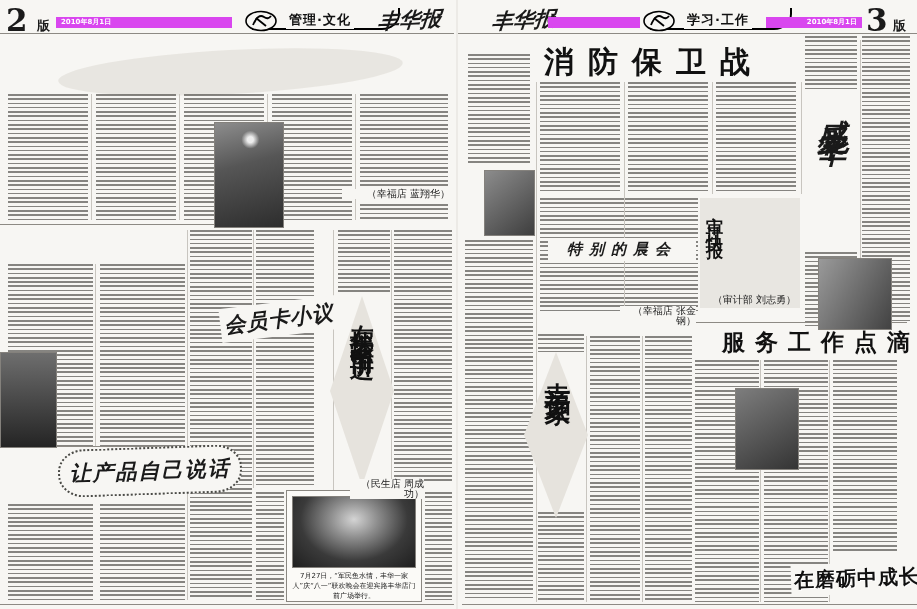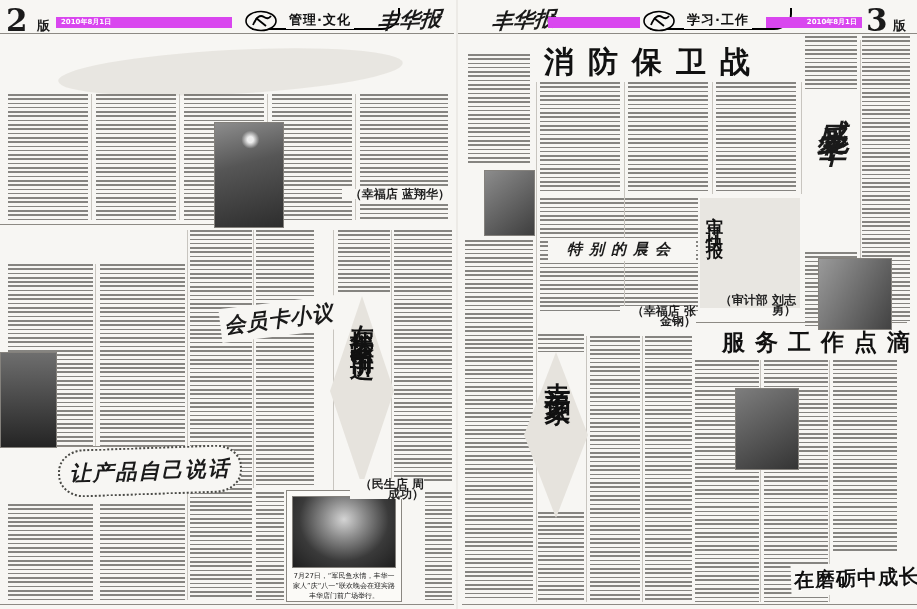--- a/index.html
+++ b/index.html
@@ -10,21 +10,21 @@
   .tx{position:absolute;z-index:1;opacity:.8;
       background:repeating-linear-gradient(180deg, rgba(70,68,64,.8) 0 1.6px, rgba(0,0,0,0) 1.6px 4.3px);}
   .vr{position:absolute;z-index:1;width:1px;background:#c8c5bf;}
   .hr{position:absolute;z-index:2;background:#8d8a84;}
   .ph{position:absolute;z-index:3;border:1px solid #84817c;}
   .ol{position:absolute;z-index:4;}
   .serifhead{font-family:"DejaVu Serif","Liberation Serif",serif;font-weight:900;color:#111;}
   .sanshead{font-family:"DejaVu Sans","Liberation Sans",sans-serif;font-weight:900;color:#111;}
   .vert{writing-mode:vertical-rl;text-orientation:upright;}
   .calli{font-family:"DejaVu Serif","Liberation Serif",serif;font-weight:900;font-style:italic;}
-  .byline{font-size:12px;font-weight:bold;color:#222;background:#f7f6f3;z-index:5;line-height:10px;}
+  .byline{font-size:10px;font-weight:normal;color:#222;background:#f7f6f3;z-index:5;line-height:10px;}
   .datebar{background:#d946ef;color:#fff;font-size:7px;font-weight:bold;line-height:11px;z-index:4;}
   .bracket{border-bottom:2px solid #000;border-right:2px solid #000;border-bottom-right-radius:18px 16px;z-index:2;}
   .diamond{position:absolute;z-index:2;background:#e6e3dd;clip-path:polygon(50% 0,100% 50%,50% 100%,0 50%);}
   .figbox{position:absolute;z-index:4;border:1px solid #8a8781;background:#fbfaf7;}
   .caption{font-size:7px;line-height:1.45;color:#222;text-align:center;}
   .pgno{font-family:"DejaVu Serif","Liberation Serif",serif;font-weight:900;font-size:31px;line-height:30px;z-index:4;}
   .pgword{font-weight:900;font-size:13px;z-index:4;}
   .mask{background:#f7f6f3;}
 </style>
 </head>
@@ -73,21 +73,21 @@
   <div class="ol calli mask" style="left:58px;top:447px;width:180px;height:44px;border:2px dotted #4a4a46;border-radius:26px/22px;
        transform:rotate(-2deg);font-size:21px;letter-spacing:2px;display:flex;align-items:center;justify-content:center;">让产品自己说话</div>
 
   <div class="abs byline" style="left:342px;top:189px;width:108px;text-align:right;">（幸福店 蓝翔华）</div>
   <div class="abs byline" style="left:350px;top:479px;width:74px;text-align:right;">（民生店 周成功）</div>
 
   <div class="ph" style="left:214px;top:122px;width:68px;height:104px;
        background:radial-gradient(circle at 52% 16%, #ededed 0 3px, rgba(237,237,237,0) 9px),linear-gradient(165deg,#8d8d8d 0%,#565656 40%,#2d2d2d 100%);"></div>
   <div class="ph" style="left:0px;top:352px;width:55px;height:94px;background:linear-gradient(180deg,#6e6e6e,#242424);"></div>
 
-  <div class="figbox" style="left:286px;top:490px;width:116px;height:112px;padding:5px 5px 3px 5px;box-sizing:border-box;">
+  <div class="figbox" style="left:286px;top:490px;width:136px;height:112px;padding:5px 5px 3px 5px;box-sizing:border-box;">
     <div style="width:100%;height:72px;border:1px solid #84817c;box-sizing:border-box;
          background:radial-gradient(ellipse at 50% 32%, #d4d4d4 0%, #8c8c8c 28%, #3a3a3a 62%, #1f1f1f 100%);"></div>
     <div class="caption" style="margin-top:3px;">7月27日，“军民鱼水情，丰华一家人”庆“八一”联欢晚会在迎宾路丰华店门前广场举行。</div>
   </div>
 
   <div class="ol serifhead" style="left:544px;top:42px;font-size:30px;letter-spacing:14px;white-space:nowrap;">消防保卫战</div>
 
 
   <div class="ol calli mask" style="left:548px;top:238px;width:148px;font-size:15px;letter-spacing:7px;text-align:center;padding:2px 0;">特别的晨会</div>
   <div class="abs byline" style="left:620px;top:306px;width:76px;text-align:right;">（幸福店 张金钢）</div>

